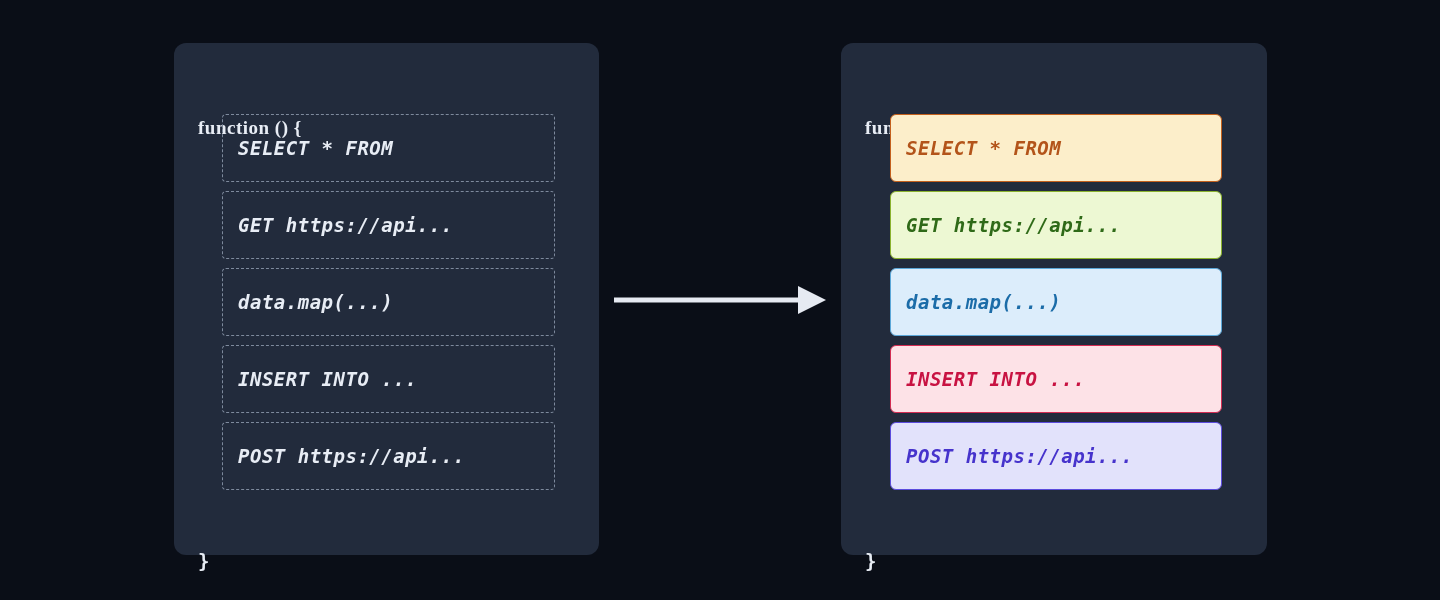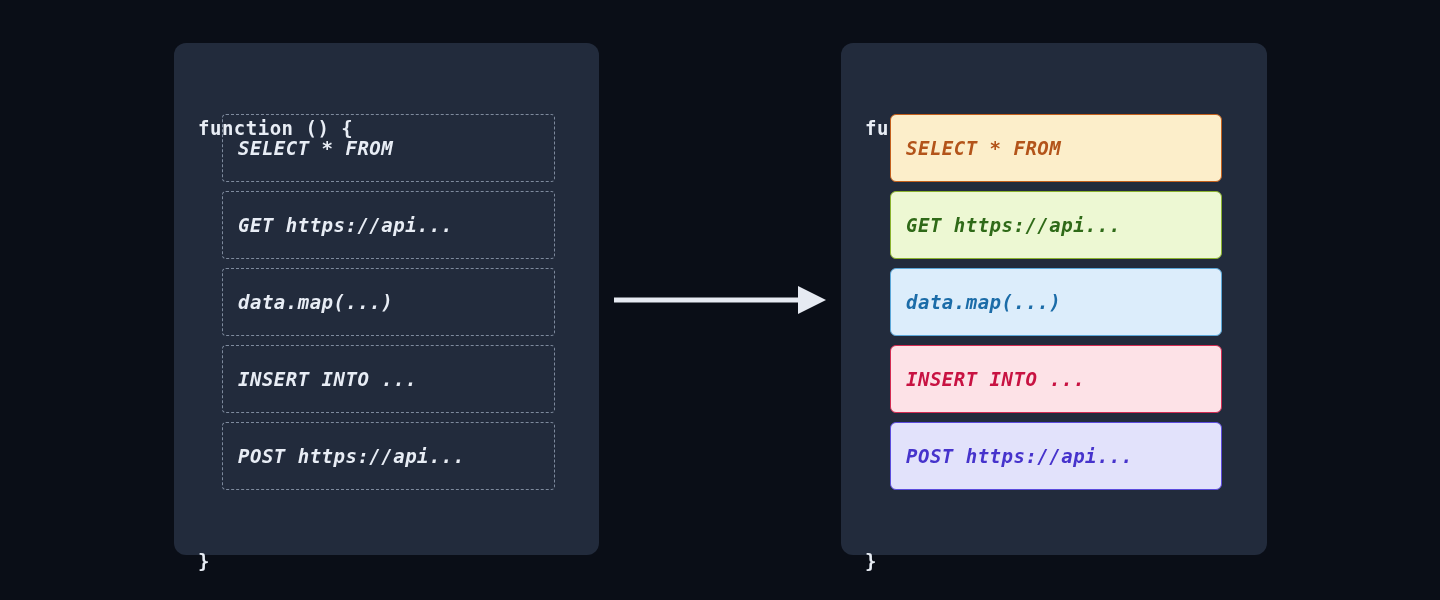--- a/index.html
+++ b/index.html
@@ -32,21 +32,21 @@
 
   .code-head, .code-foot {
     position: absolute;
     left: 24px;
     color: #e8edf5;
     font-size: 19px;
     font-weight: 700;
     letter-spacing: 0.5px;
     white-space: pre;
   }
-  .code-head { top: 74px; }
+  .code-head { top: 74px; font-family: Liberation Serif, serif; }
   .code-foot { top: 507px; }
 
   
   .rows {
     position: absolute;
     left: 48px;
     top: 71px;
     width: 333px;
   }
   .panel-right .rows { left: 49px; width: 332px; }

